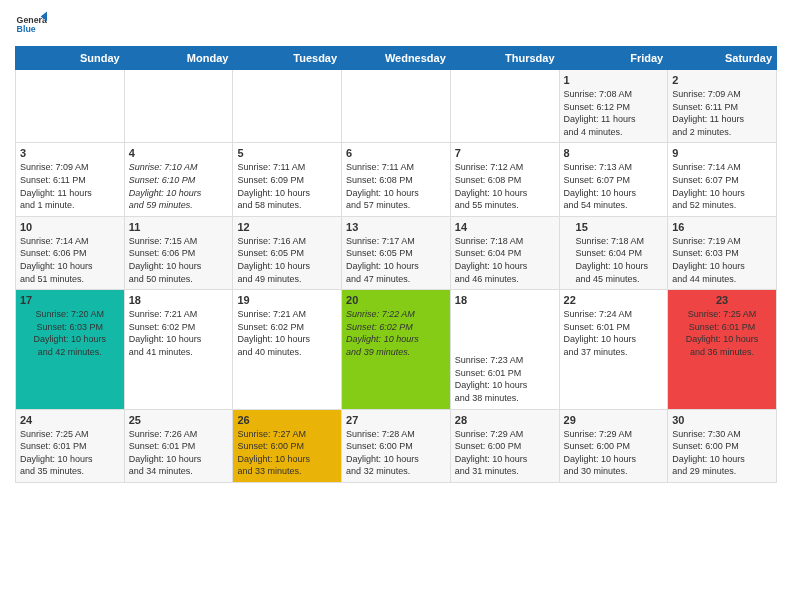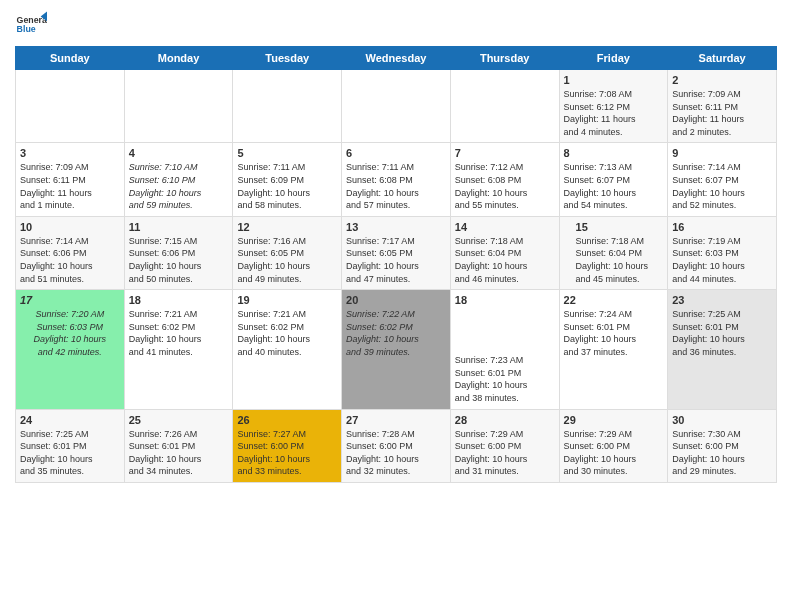--- a/index.html
+++ b/index.html
@@ -41,21 +41,21 @@
       width: 100%;
       border-collapse: collapse;
       border: 1px solid #ccc;
     }
     .calendar th {
       background: #1a6fb5;
       color: #fff;
       font-size: 11px;
       font-weight: bold;
       padding: 5px 4px;
-      text-align: center;
+      text-align: right;
       border: 1px solid #1a6fb5;
     }
     .calendar td {
       vertical-align: top;
       padding: 4px 4px;
       font-size: 9.5px;
       color: #333;
       border: 1px solid #ddd;
       width: calc(100% / 7);
       min-height: 70px;
@@ -224,63 +224,63 @@
         </td>
         <td style="background: rgb(247, 247, 247);">
           <span class="day-num">16</span>
           <div class="day-info" style="white-space: pre-line;">Sunrise: 7:19 AM
 Sunset: 6:03 PM
 Daylight: 10 hours
 and 44 minutes.</div>
         </td>
       </tr>
       <tr>
-        <td style="background: #86efac; font-style: italic;">
+        <td style="background: #14b8a6;">
           <span class="day-num">17</span>
           <div class="day-info" style="white-space: pre-line; text-align: center;">Sunrise: 7:20 AM
 Sunset: 6:03 PM
 Daylight: 10 hours
 and 42 minutes.</div>
         </td>
         <td style="background: rgb(255, 255, 255);">
           <span class="day-num">18</span>
           <div class="day-info" style="white-space: pre-line;">Sunrise: 7:21 AM
 Sunset: 6:02 PM
 Daylight: 10 hours
 and 41 minutes.</div>
         </td>
         <td style="background: rgb(255, 255, 255);">
           <span class="day-num">19</span>
           <div class="day-info" style="white-space: pre-line;">Sunrise: 7:21 AM
 Sunset: 6:02 PM
 Daylight: 10 hours
 and 40 minutes.</div>
         </td>
-        <td style="background: #a3a3a3;">
+        <td style="background: #84cc16;">
           <span class="day-num">20</span>
           <div class="day-info" style="white-space: pre-line; font-style: italic;">Sunrise: 7:22 AM
 Sunset: 6:02 PM
 Daylight: 10 hours
 and 39 minutes.</div>
         </td>
         <td style="background: rgb(255, 255, 255);">
           <span class="day-num">18</span>
           <div class="day-info" style="white-space: pre-line; margin-top: 48px;">Sunrise: 7:23 AM
 Sunset: 6:01 PM
 Daylight: 10 hours
 and 38 minutes.</div>
         </td>
         <td style="background: rgb(255, 255, 255);">
           <span class="day-num">22</span>
           <div class="day-info" style="white-space: pre-line;">Sunrise: 7:24 AM
 Sunset: 6:01 PM
 Daylight: 10 hours
 and 37 minutes.</div>
         </td>
-        <td style="background: #e5e5e5;">
+        <td style="background: #ef4444; text-align: center;">
           <span class="day-num">23</span>
           <div class="day-info" style="white-space: pre-line;">Sunrise: 7:25 AM
 Sunset: 6:01 PM
 Daylight: 10 hours
 and 36 minutes.</div>
         </td>
       </tr>
       <tr>
         <td style="background: rgb(247, 247, 247);">
           <span class="day-num">24</span>

